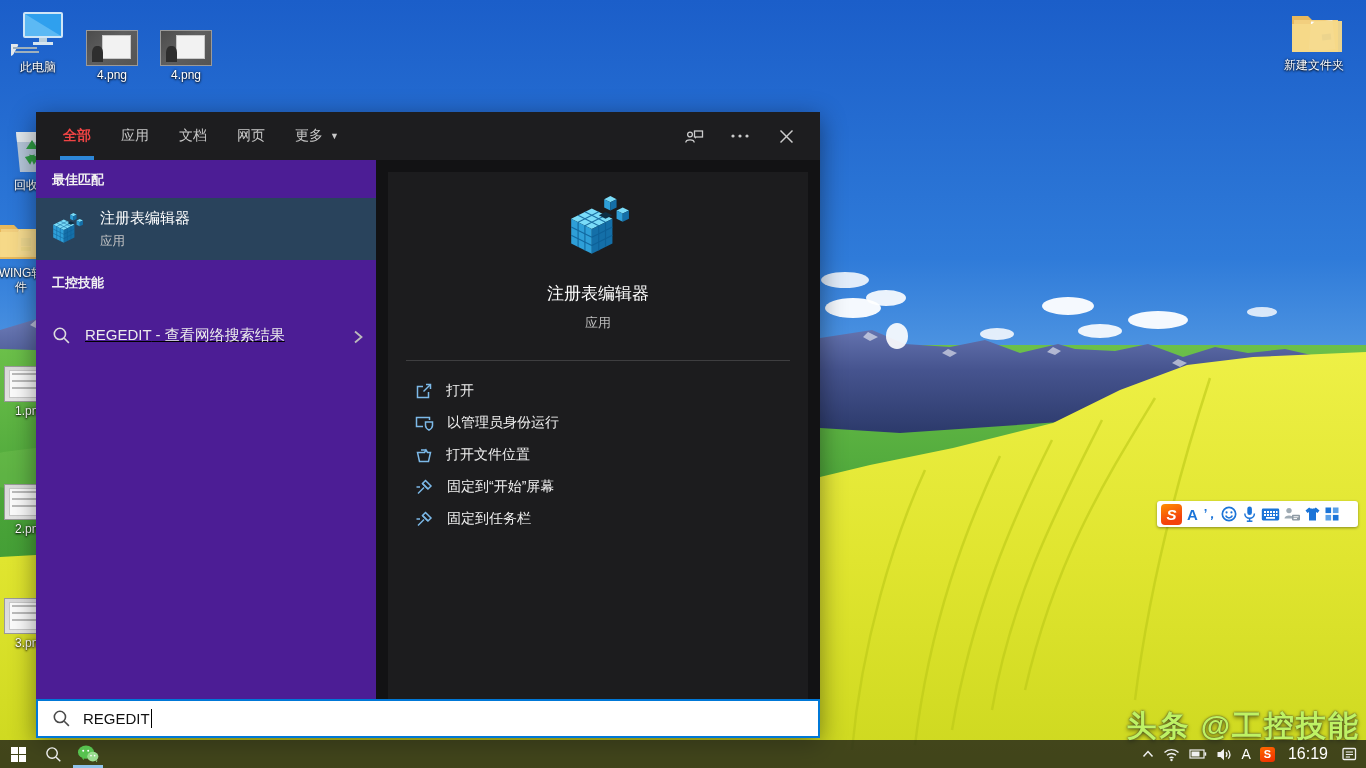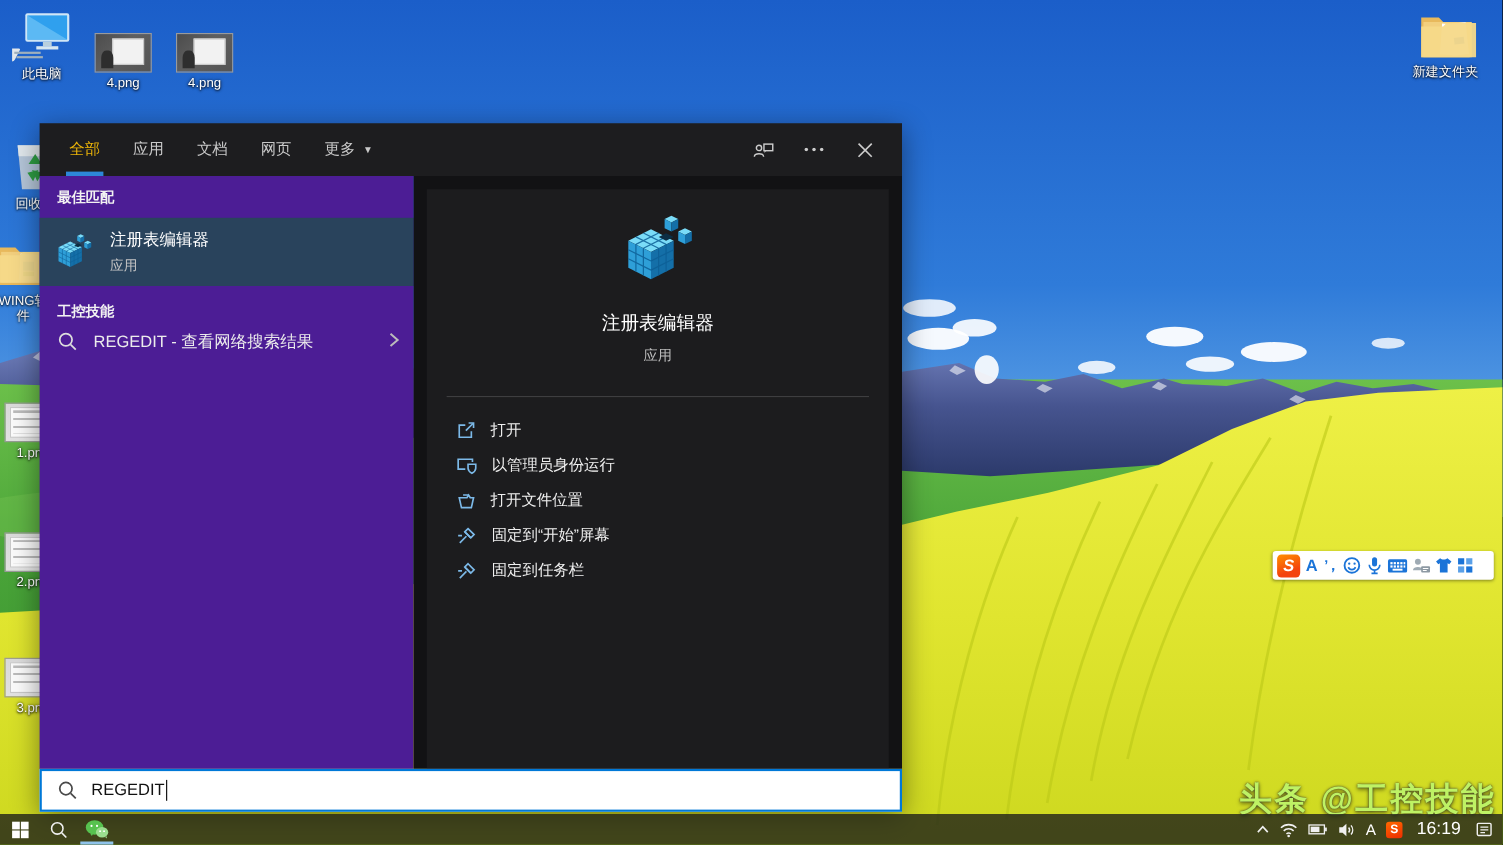--- a/index.html
+++ b/index.html
@@ -39,33 +39,33 @@
   .ime .punct{color:#1b74d8;font-weight:bold;font-size:13px;letter-spacing:-2px;padding:0 1px;}
   .ime svg{flex:0 0 auto;}
 
   
   .panel{position:absolute;left:36px;top:112px;width:784px;height:626px;z-index:3;
     box-shadow:0 6px 24px rgba(0,0,0,.45);}
   .tabbar{position:relative;height:48px;background:#1d1d1f;display:flex;align-items:stretch;
     padding-left:24px;}
   .tab{display:flex;align-items:center;margin-right:24px;padding:0 3px;font-size:14px;
     color:#c9c9c9;cursor:pointer;border-bottom:4px solid transparent;padding-top:4px;}
-  .tab.active{color:#eab308;border-bottom-color:#2d87d8;}
+  .tab.active{color:#ef4444;border-bottom-color:#2d87d8;font-weight:bold;}
   .tab .caret{font-size:9px;margin-left:7px;color:#c9c9c9;}
   .tab-icons{position:absolute;right:0;top:0;height:48px;display:flex;align-items:center;gap:26px;padding-right:24px;}
   .tbicon{display:flex;align-items:center;justify-content:center;width:20px;height:20px;cursor:pointer;}
 
   .panel-body{display:flex;height:539px;}
   .leftcol{width:340px;background:#4c1d95;display:flex;flex-direction:column;}
   .sec-header{font-size:13px;font-weight:bold;color:#f2f2f2;margin:11px 0 9px 16px;}
   .bm-row{height:62px;background:#29435c;display:flex;align-items:center;padding-left:14px;cursor:pointer;}
   .bm-text{margin-left:16px;display:flex;flex-direction:column;gap:5px;}
   .bm-title{font-size:15px;color:#fff;}
   .bm-sub{font-size:12.5px;color:#c4c4c4;}
-  .web-row{height:44px;display:flex;align-items:flex-start;padding:0 12px 0 16px;cursor:pointer;position:relative;}
+  .web-row{height:44px;display:flex;align-items:flex-end;padding:0 12px 0 16px;cursor:pointer;position:relative;text-decoration:underline;}
   .web-text{margin-left:14px;font-size:15px;color:#ececec;white-space:nowrap;}
   .web-row .chev{margin-left:auto;}
 
   .rightcol{width:444px;background:#121214;padding:12px 12px 0 12px;}
   .card{background:#1c1c1e;height:100%;display:flex;flex-direction:column;align-items:center;}
   .card .bigicon{margin-top:22px;}
   .pv-title{margin-top:22px;font-size:17px;color:#fff;}
   .pv-sub{margin-top:9px;font-size:13px;color:#bdbdbd;}
   .divider{width:calc(100% - 36px);height:1px;background:#3e3e40;margin-top:28px;}
   .actions{align-self:stretch;margin-top:14px;padding-left:27px;}

